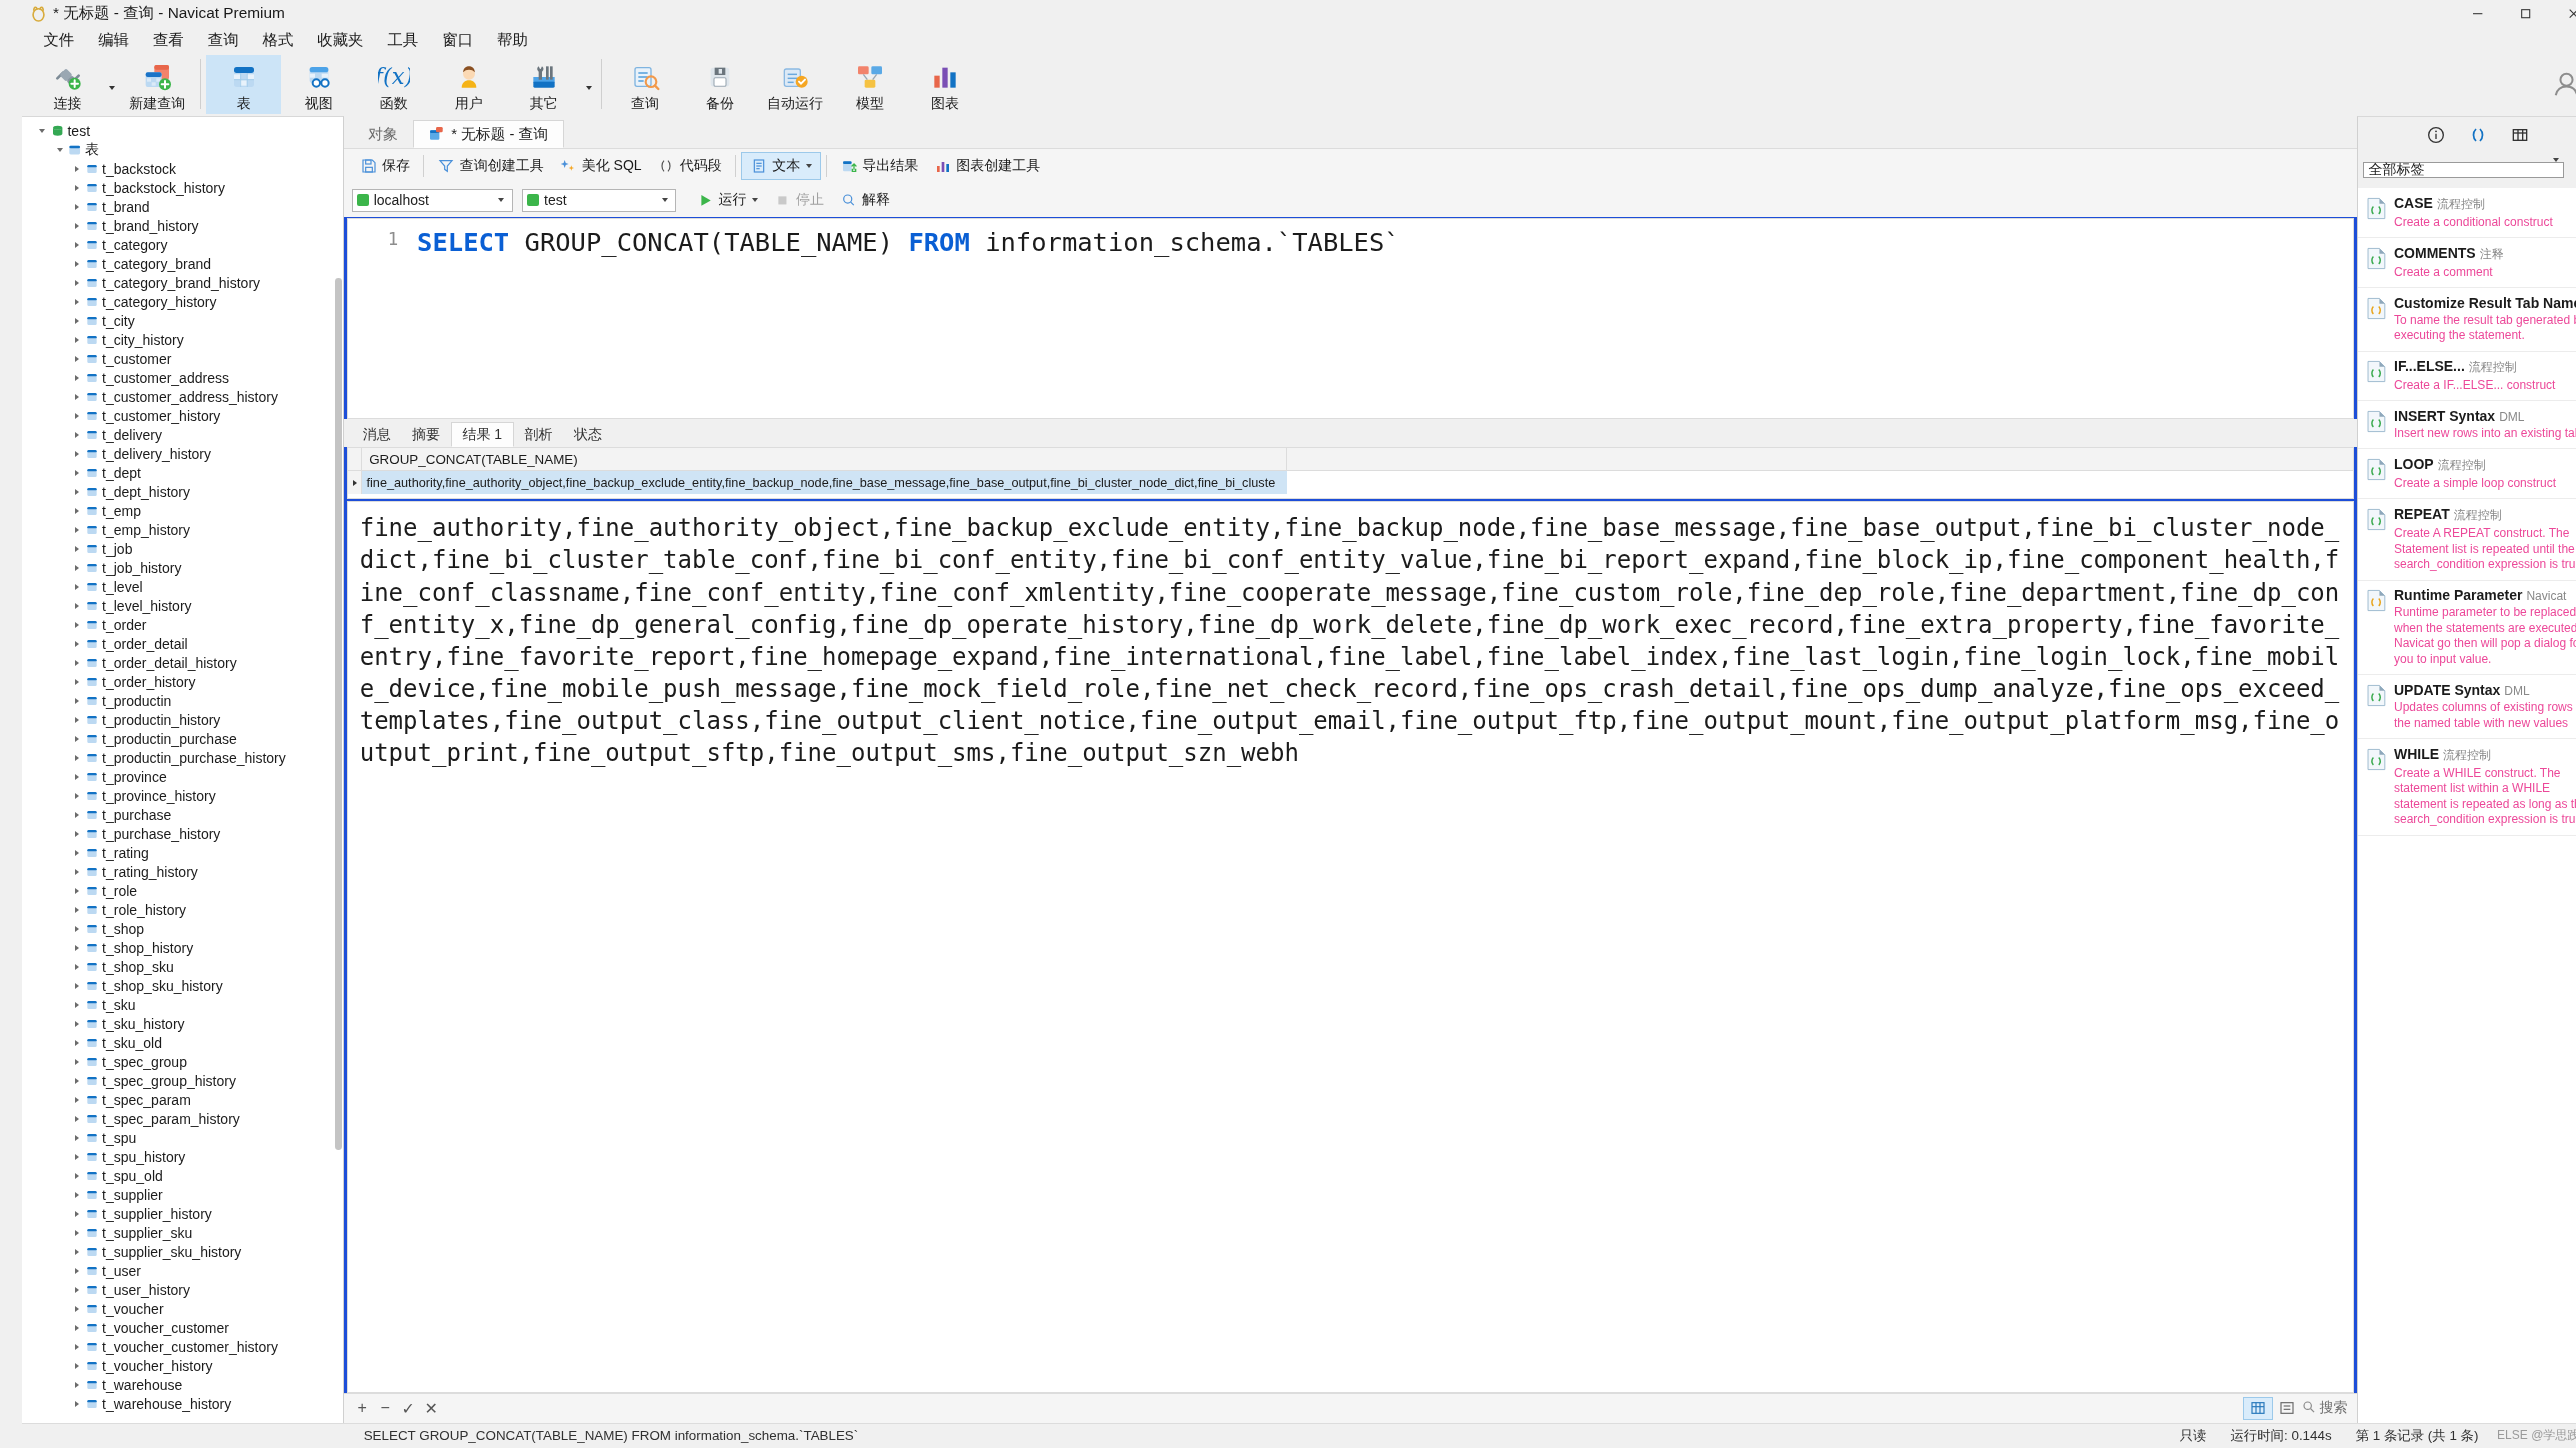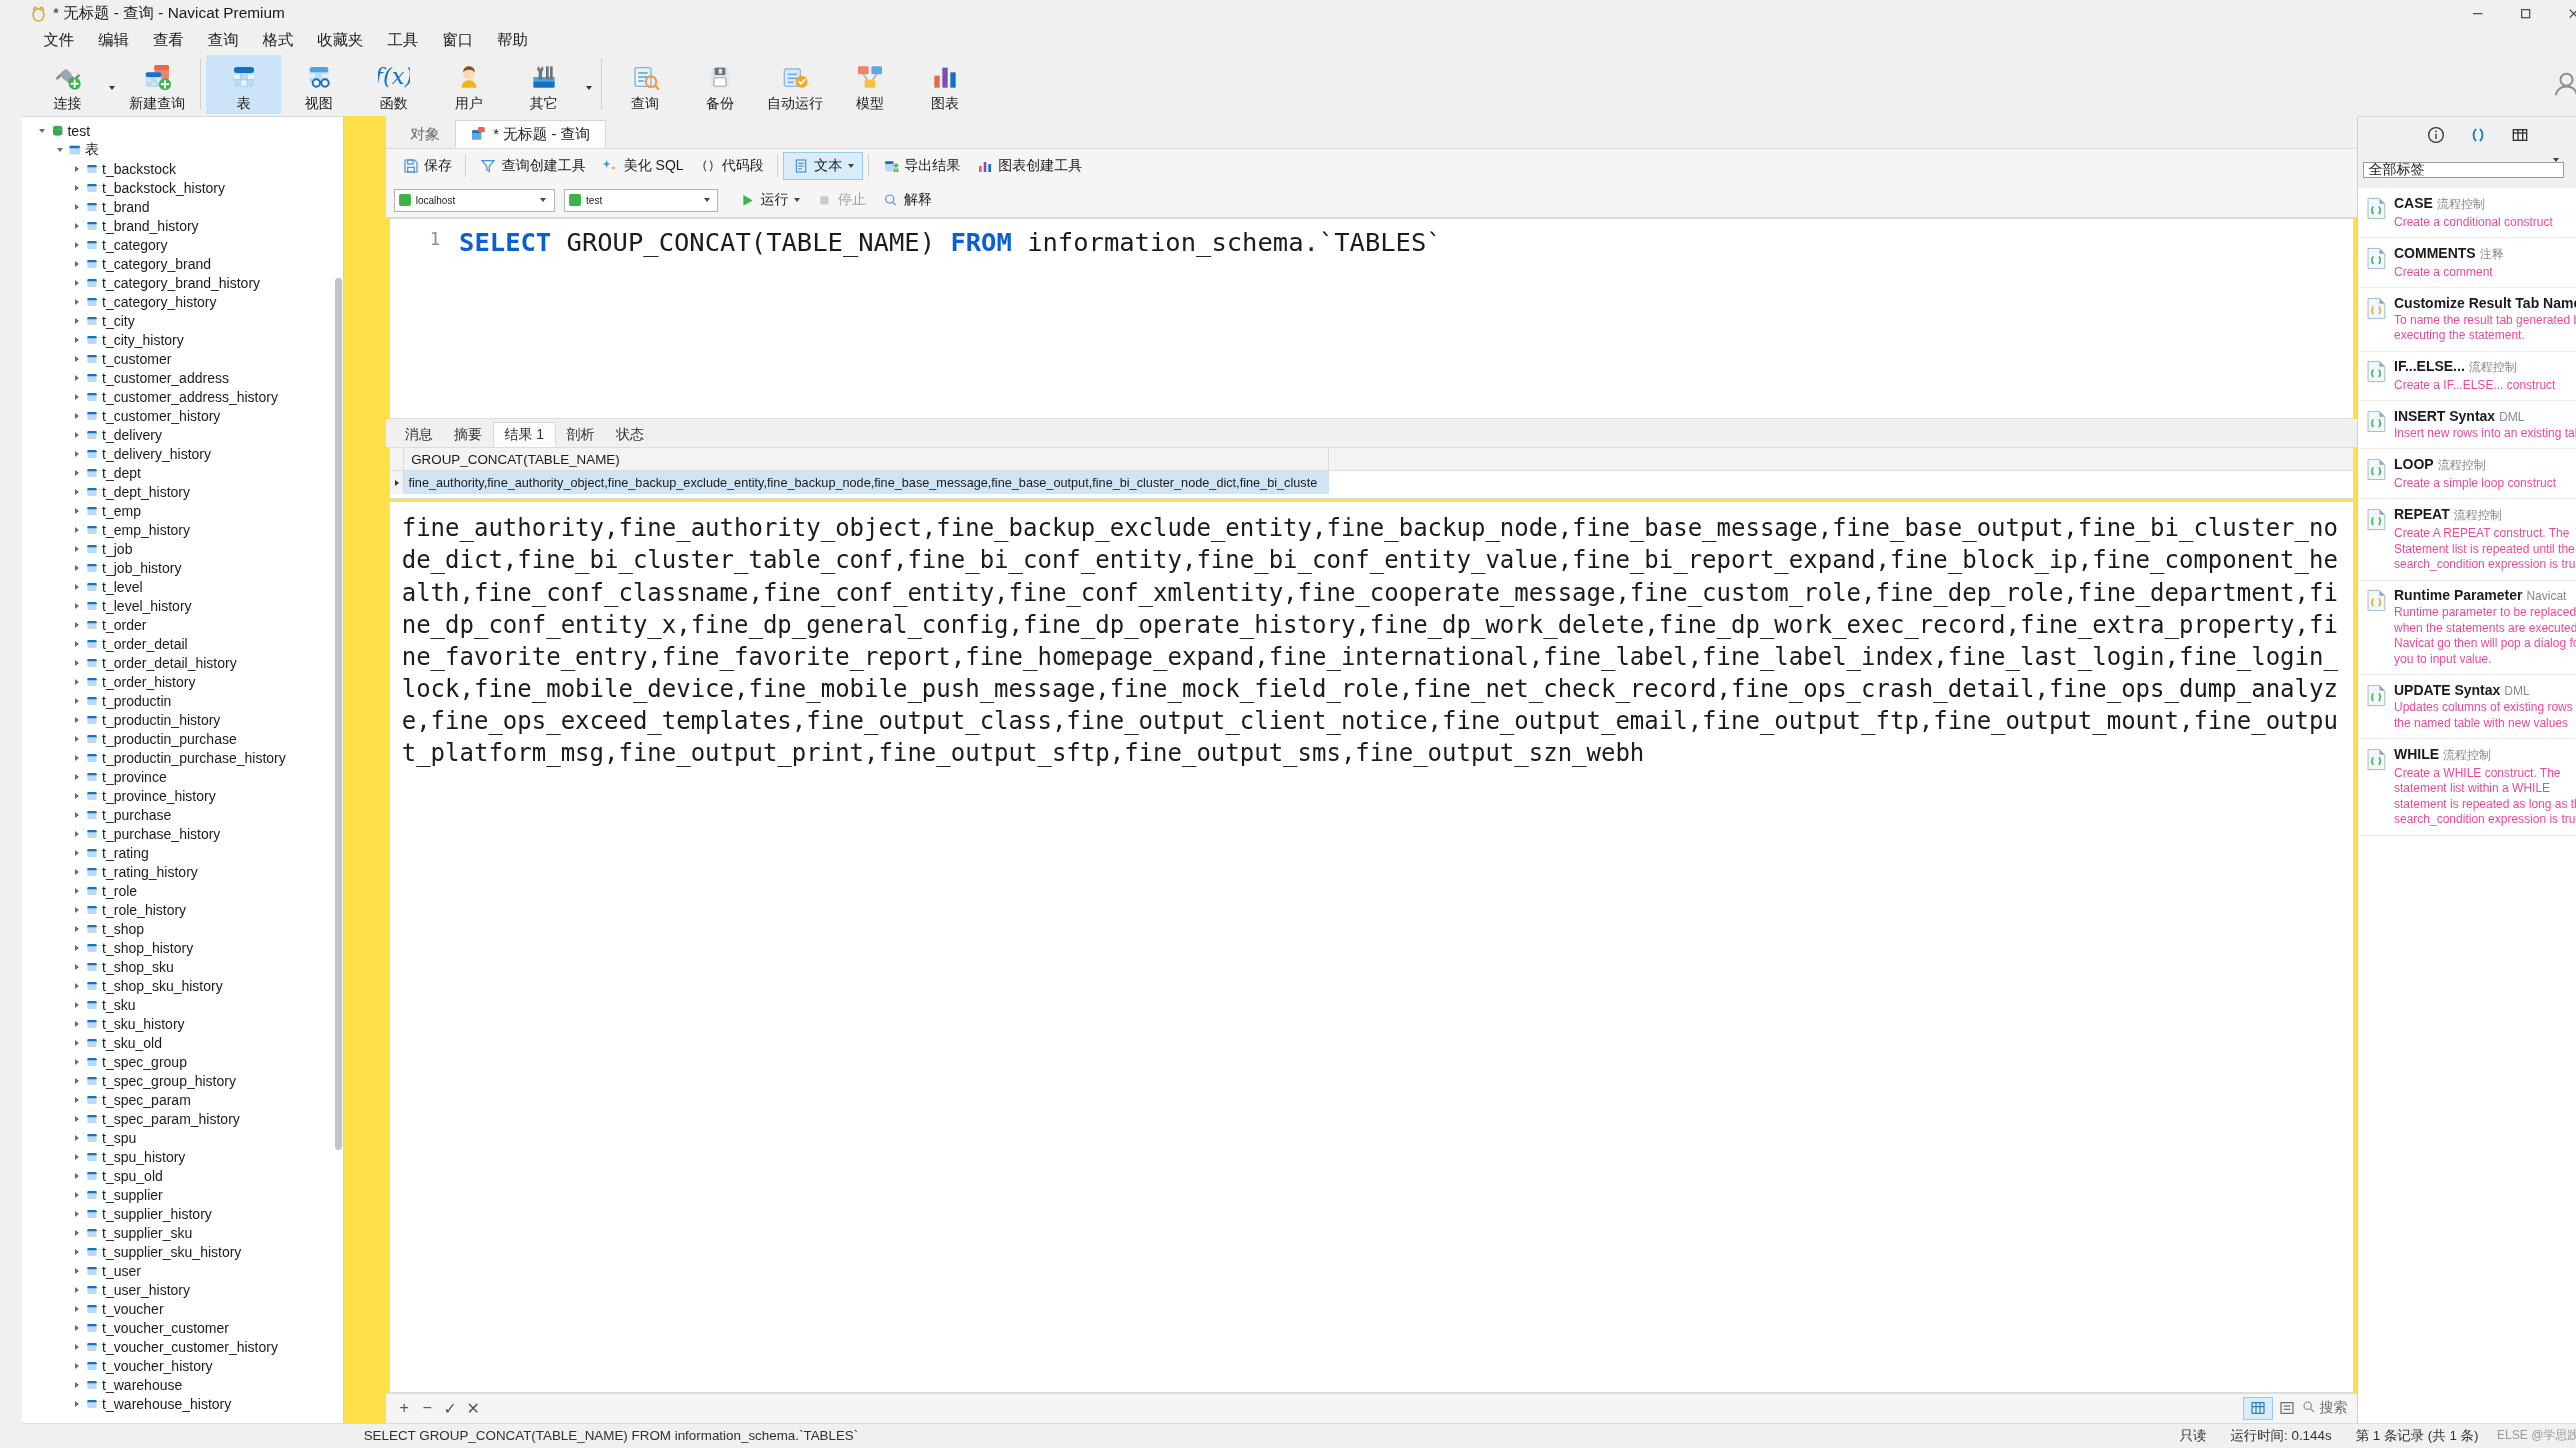--- a/index.html
+++ b/index.html
@@ -48,38 +48,38 @@
   .arrow-r { width:0;height:0;border-top:3.4px solid transparent;border-bottom:3.4px solid transparent;border-left:4px solid #6b6b6b; }
   .arrow-d { width:0;height:0;border-left:3.4px solid transparent;border-right:3.4px solid transparent;border-top:4px solid #6b6b6b; }
   .node .gi { width:17.4px; flex:0 0 17.4px; display:flex; align-items:center; justify-content:center; }
   .node .nm { padding-left:1.3px; }
   .lvl0 { padding-left:13.4px; }
   .lvl1 { padding-left:31px; }
   .lvl2 { padding-left:48px; }
   .tree-scroll { position:absolute; right:1.3px; top:161px; width:6.7px; height:872px; background:#c4c4c4; border-radius:3.4px; }
 
   
-  .center { flex:1 1 auto; display:flex; flex-direction:column; min-width:0; background:#fde047;padding-left:42px; }
+  .center { flex:1 1 auto; display:flex; flex-direction:column; min-width:0; background:#1d4ed8; }
 
   
   .objtabs { height:32px; flex:0 0 32px; display:flex; align-items:flex-end; background:#f0f0f0; padding-left:9.4px; }
   .otab { height:28px; display:flex; align-items:center; padding:0 14.8px; font-size:14.8px; color:#6a6a6a; background:#f0f0f0; }
   .otab.on { background:#fdfdfd; color:#1b1b1b; border:0.7px solid #d6d6d6; border-bottom:0.7px solid #fdfdfd; }
   .otab .ti { width:17.4px; height:17.4px; margin-right:5.4px; flex:0 0 17.4px; }
 
   
   .qbar { height:35px; flex:0 0 35px; display:flex; align-items:center; background:#f5f5f5; border-top:0.7px solid #dcdcdc; padding-left:8px; }
   .qb { display:flex; align-items:center; height:28px; padding:0 8px; font-size:14px; color:#1b1b1b; white-space:nowrap; }
   .qb .ic { width:17.4px; height:17.4px; margin-right:4.7px; flex:0 0 17.4px; display:flex; align-items:center; justify-content:center; }
   .qb.on { background:#d9ecfb; border:0.7px solid #9cc9ea; }
   .qsep { width:0.7px; height:21.5px; background:#d0d0d0; margin:0 5.4px; }
 
   
   .connbar { height:34px; flex:0 0 34px; display:flex; align-items:center; background:#f5f5f5; padding-left:8px; }
-  .combo { height:23px; display:flex; align-items:center; border:0.7px solid #b5b5b5; background:#fff; font-size:10px; padding:0 2.7px 0 4px;justify-content:flex-end; }
+  .combo { height:23px; display:flex; align-items:center; border:0.7px solid #b5b5b5; background:#fff; font-size:14px; padding:0 2.7px 0 4px;justify-content:flex-end; }
   .combo .sw { width:12px; height:12px; margin-right:4.7px; flex:0 0 12px; border-radius:2px; }
   .combo .cv { flex:1 1 auto; white-space:nowrap; overflow:hidden; }
   .combo .cc { width:16px; display:flex; align-items:center; justify-content:center; flex:0 0 16px; }
   .caret-sm { width:0;height:0;border-left:3.4px solid transparent;border-right:3.4px solid transparent;border-top:4px solid #444; }
 
   
   .editor { flex:0 0 201px; background:#fff; border:0.7px solid #dcdcdc; margin:1.3px 2.7px 0 2.7px; display:flex; overflow:hidden; }
   .gutter { width:60px; flex:0 0 60px; background:#fff; text-align:right; padding:9.4px 9.4px 0 0;
             font-family:"DejaVu Sans Mono", monospace; font-size:17.4px; color:#8d8d8d; }
   .code { flex:1 1 auto; padding:6.7px 0 0 9.4px; font-family:"DejaVu Sans Mono", monospace; font-size:25.5px; line-height:1.28; white-space:pre; overflow:hidden; }

